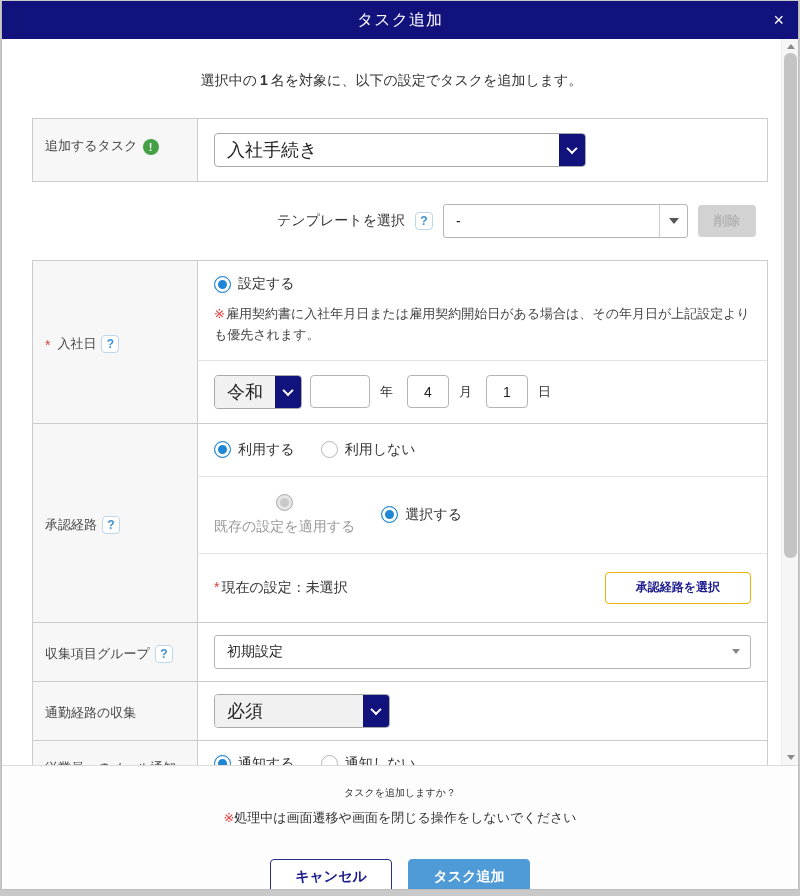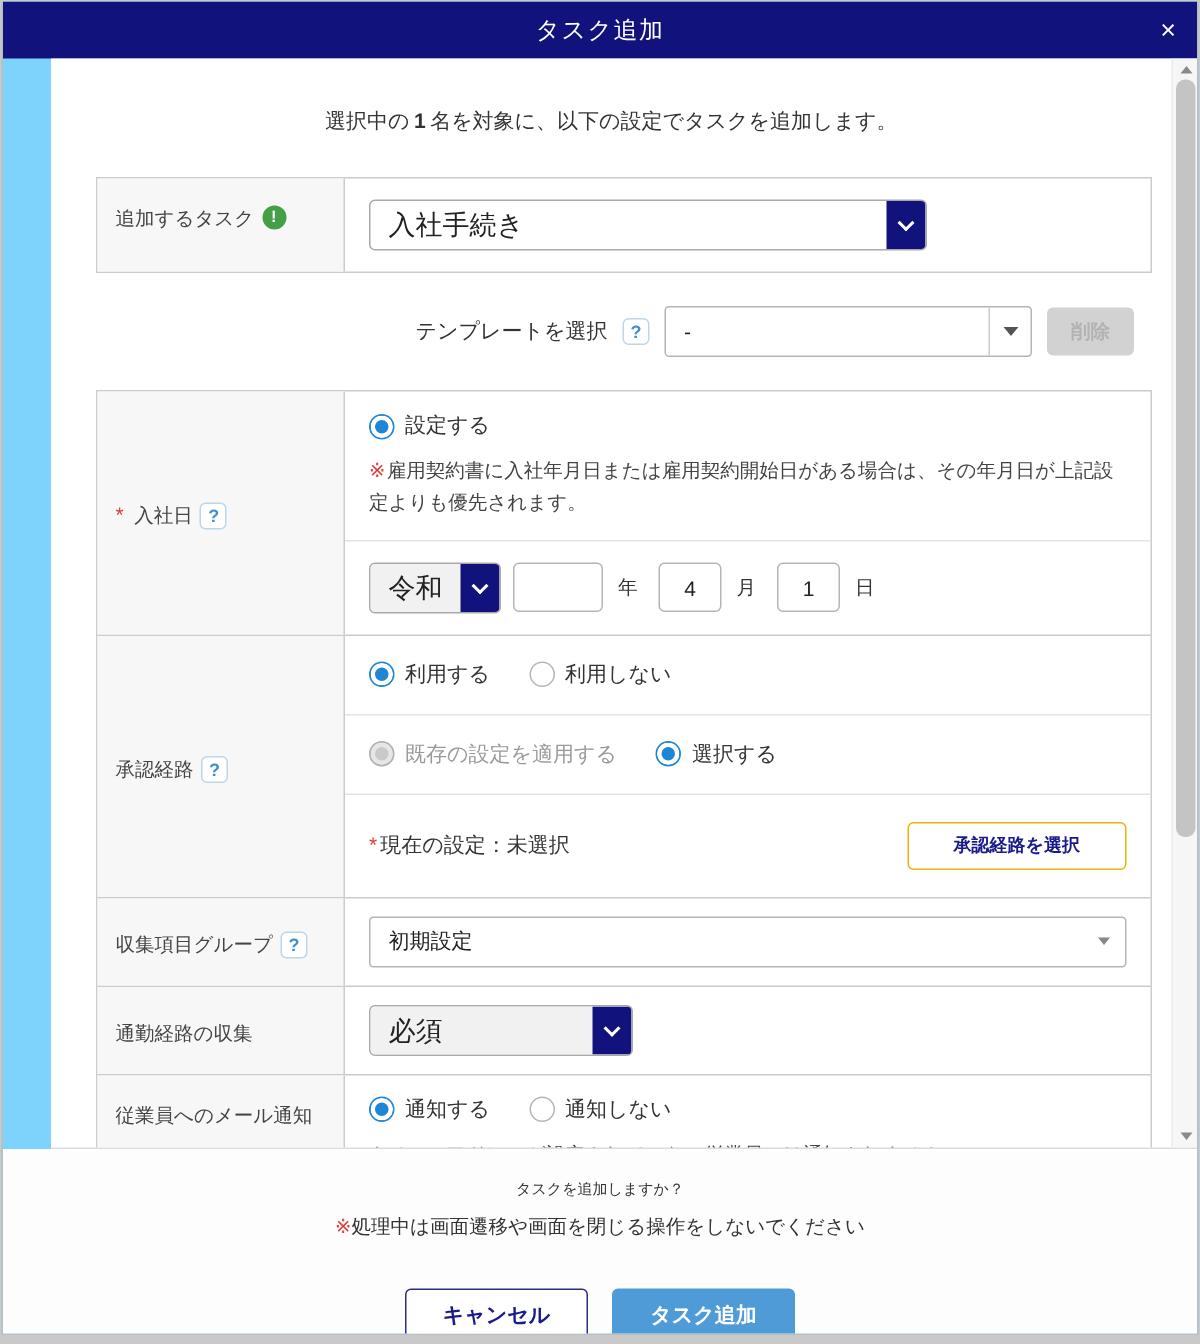--- a/index.html
+++ b/index.html
@@ -20,21 +20,21 @@
     display: flex; align-items: center; justify-content: center; flex: 0 0 auto;
   }
   .modal-title { font-size: 16px; letter-spacing: 1px; }
   .close-btn {
     position: absolute; right: 14px; top: 0; height: 38px; display: flex;
     align-items: center; font-size: 18px; color: #fff; cursor: pointer;
   }
   
   .modal-body {
     position: relative; flex: 0 0 auto; height: 727px; background: #fff;
-    overflow: hidden; padding-right: 17px; border-bottom: 1px solid #dcdcdc; margin-left: 32px;
+    overflow: hidden; padding-right: 17px; border-bottom: 1px solid #dcdcdc;
   }
   .scrollbar {
     position: absolute; top: 0; right: 0; width: 17px; height: 100%;
     background: #f6f6f6; border-left: 1px solid #ebebeb;
   }
   .sb-arrow { position: absolute; left: 0; width: 17px; height: 15px; display:flex; align-items:center; justify-content:center; }
   .sb-arrow.up { top: 0; }
   .sb-arrow.down { bottom: 0; }
   .tri-up { width:0; height:0; border-left:4px solid transparent; border-right:4px solid transparent; border-bottom:5px solid #8a8a8a; }
   .tri-down { width:0; height:0; border-left:4px solid transparent; border-right:4px solid transparent; border-top:5px solid #8a8a8a; }
@@ -44,21 +44,21 @@
   .intro b { font-weight: bold; padding: 0 3px; }
   
   .ftable { margin: 20px 13px 0 30px; border: 1px solid #ccc; }
   .frow { display: flex; border-top: 1px solid #ccc; }
   .frow:first-child { border-top: none; }
   .fcell-label {
     flex: 0 0 165px; background: #f7f7f7; border-right: 1px solid #ccc;
     padding: 18px 10px 14px 12px; font-size: 13px; color: #444;
     display: flex; align-items: flex-start;
   }
-  .label-inline { display: flex; align-items: flex-start; gap: 5px; flex-wrap: wrap; }
+  .label-inline { display: flex; align-items: flex-end; gap: 5px; flex-wrap: wrap; }
   .fcell-field { flex: 1 1 auto; min-width: 0; }
   .subrow { padding: 14px 16px; }
   .subrow + .subrow { border-top: 1px solid #e3e3e3; }
   .req { color: #e03c3c; font-size: 14px; margin-right: 2px; }
   
   .help-icon {
     display: inline-flex; align-items: center; justify-content: center;
     width: 18px; height: 18px; border: 1px solid #bcd6ea; border-radius: 4px;
     color: #3d8fd1; background: #fff; font-size: 12px; font-weight: bold; flex: 0 0 auto;
   }
@@ -87,21 +87,21 @@
   .combobox .cb-text { display: flex; align-items: center; padding: 0 12px; font-size: 14px; color: #222; flex: 1 1 auto; }
   .combobox .cb-arrow { flex: 0 0 28px; border-left: 1px solid #ccc; display: flex; align-items: center; justify-content: center; }
   .cb-tri { width: 0; height: 0; border-left: 5px solid transparent; border-right: 5px solid transparent; border-top: 6px solid #555; }
   
   .radio-line { display: flex; align-items: center; gap: 26px; flex-wrap: wrap; }
   .radio { display: inline-flex; align-items: center; gap: 7px; font-size: 14px; color: #333; cursor: pointer; }
   .rdot { width: 17px; height: 17px; border-radius: 50%; flex: 0 0 auto; }
   .rdot.on { background: #1f86d6; box-shadow: inset 0 0 0 3px #fff, inset 0 0 0 9px #1f86d6; border: 1px solid #1f86d6; }
   .rdot.off { background: #fff; border: 1px solid #b5b5b5; }
   .rdot.dis { background: #c9c9c9; border: 1px solid #b0b0b0; box-shadow: inset 0 0 0 3px #e6e6e6; }
-  .radio.disabled { color: #9a9a9a; cursor: default; }
+  .radio.disabled { color: #9a9a9a; cursor: default; flex-direction: column; }
   
   .note { font-size: 13px; color: #444; margin-top: 10px; line-height: 1.65; }
   .note .nmark { color: #e03c3c; margin-right: 1px; }
   
   .tinput {
     height: 33px; border: 1px solid #b5b5b5; border-radius: 4px;
     font-size: 14px; padding: 0 8px; font-family: inherit; color: #222; background: #fff;
   }
   .num { width: 42px; text-align: center; }
   .yearw { width: 60px; }

